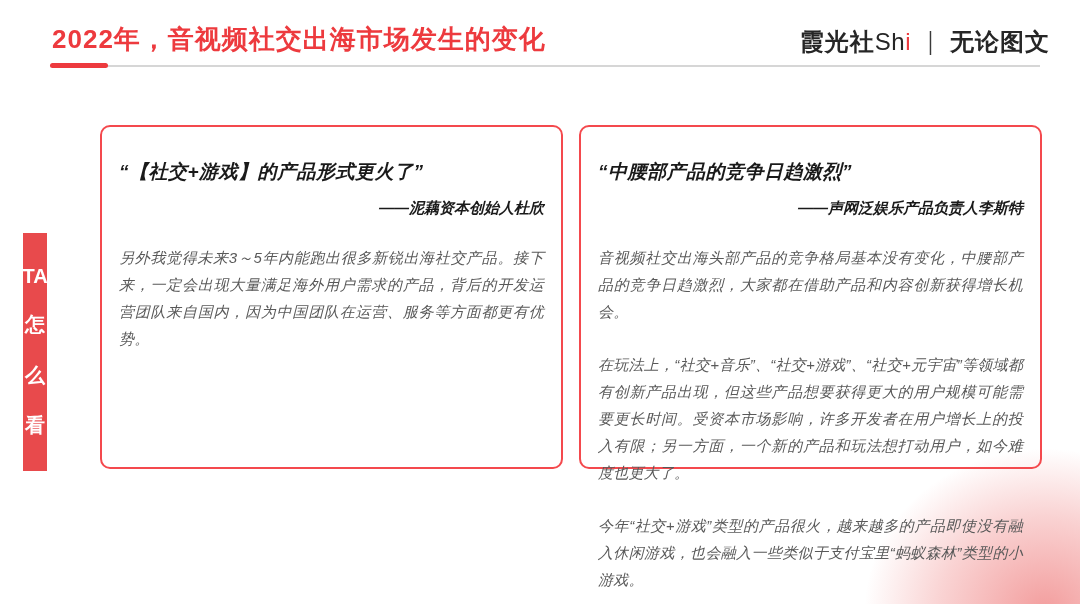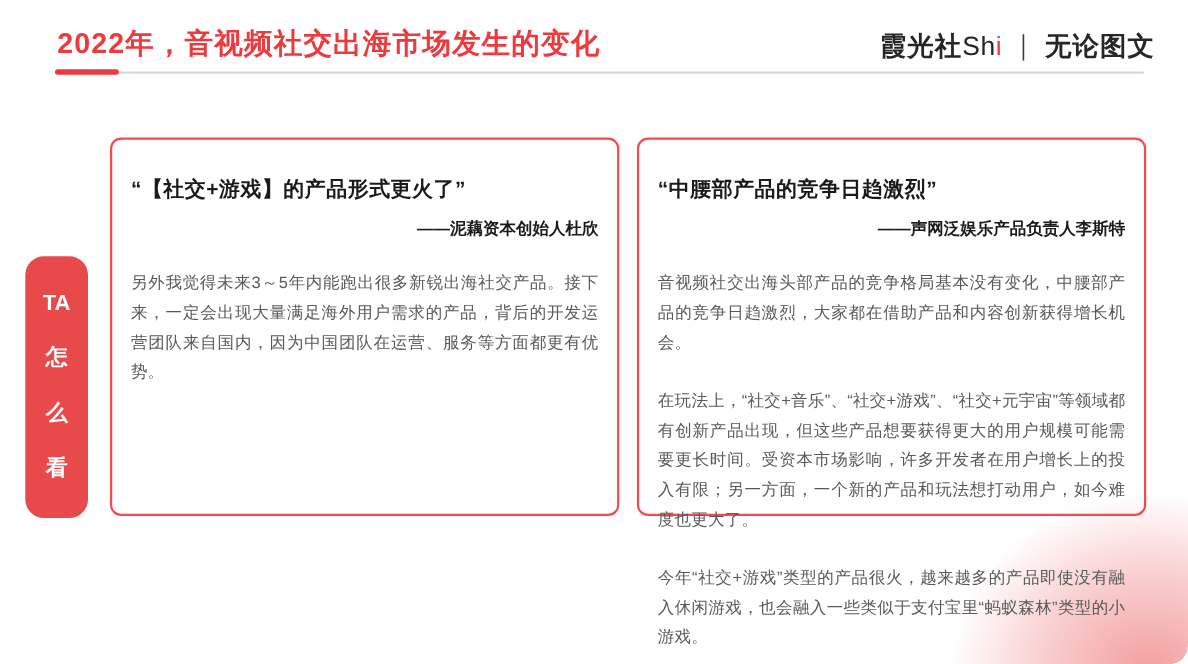--- a/index.html
+++ b/index.html
@@ -1,15 +1,15 @@
 <!DOCTYPE html>
 <html><head>
 <meta charset="utf-8">
 <style>
-  * { margin:0; padding:0; box-sizing:border-box;border-radius:17px; }
+  * { margin:0; padding:0; box-sizing:border-box; }
   html,body { background:#ffffff; }
   body { font-family:"Liberation Sans","DejaVu Sans",sans-serif; }
 
   .slide {
     position:relative; width:1080px; height:604px;
     background:#ffffff; overflow:hidden;
   }
 
   
   .corner-glow {
@@ -44,37 +44,38 @@
   }
 
   .subtitle {
     position:absolute; left:50px; top:77px;
     font-size:20px; font-weight:700; color:#111111; letter-spacing:0.5px;
     z-index:2;
   }
 
   
   .side-tab {
-    position:absolute; left:23px; top:233px; width:57px; height:238px;
+    position:absolute; left:23px; top:233px; width:24px; height:238px;
     background:#E84A4C; color:#ffffff; z-index:2;
     display:flex; flex-direction:column; align-items:center;
     justify-content:space-evenly; padding:8px 0;
     font-size:20px; font-weight:700;
   }
 
   
   .cards {
     position:absolute; left:100px; top:125px; z-index:1;
     display:flex; gap:16px;
   }
   .card {
     width:463px; height:344px;
     border:2px solid #F4494D; border-radius:10px;
     padding:32px 17px 0 17px;
     background:transparent;
+    font-style:italic;
   }
   .card-quote {
     font-size:19px; font-weight:800; color:#1a1a1a; letter-spacing:0.5px;
   }
   .card-attribution {
     text-align:right; font-size:15px; font-weight:700; color:#1a1a1a;
     margin-top:14px;
   }
   .card-body { margin-top:26px; }
   .card-body p {

